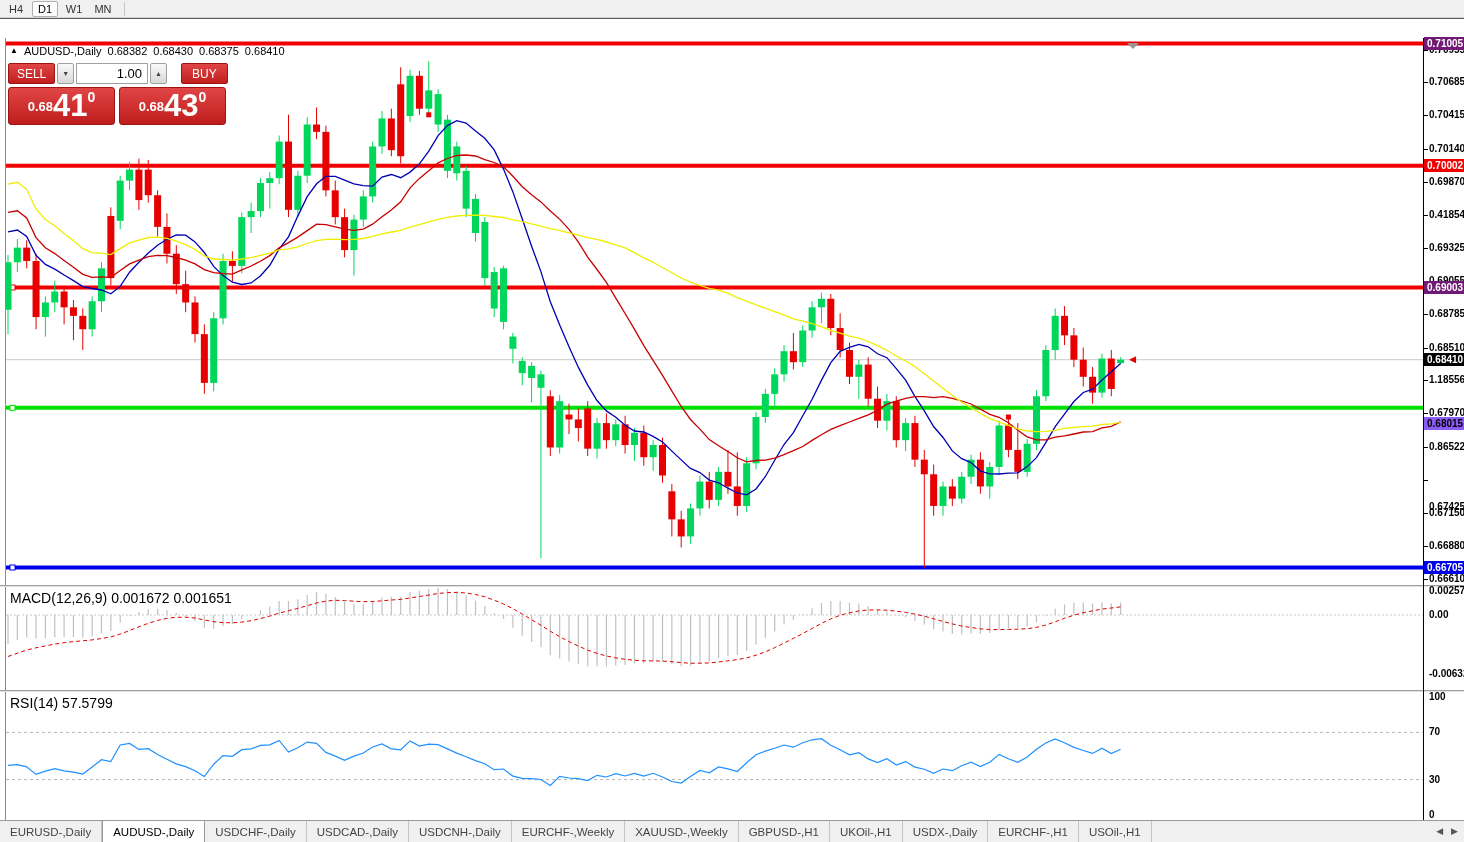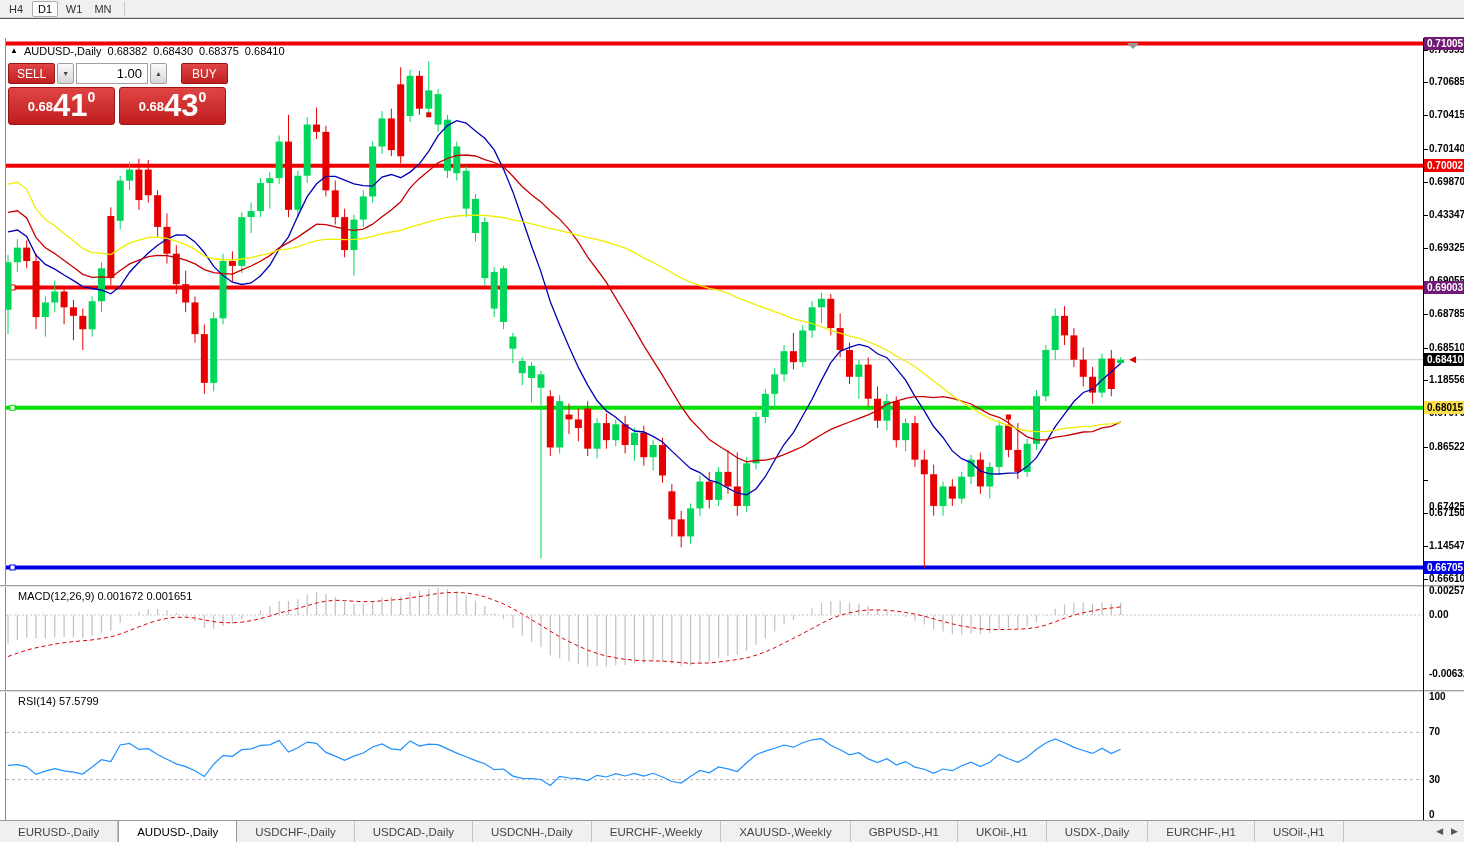--- a/index.html
+++ b/index.html
@@ -49,29 +49,29 @@
   .price-box .big { font-size:31px; font-weight:bold; line-height:30px; }
   .price-box .sup { font-size:14px; font-weight:bold; position:relative; top:-9px; }
 
   
   .axis-label { position:absolute; left:1429px; font-size:10px; font-weight:bold; color:#000;
     height:12px; line-height:12px; }
   .axis-tick { position:absolute; left:1424px; width:4px; height:1px; background:#000; }
   .axis-badge { position:absolute; left:1424px; width:40px; font-size:10px; font-weight:bold;
     height:13px; line-height:13px; padding-left:3px; }
 
-  .pane-label { position:absolute; font-size:11px; color:#000; z-index:5;margin-left:8px; }
+  .pane-label { position:absolute; font-size:14px; color:#000; z-index:5; }
 
   .date-label { position:absolute; top:803px; transform:translateX(-50%); font-size:10px;
     font-weight:bold; color:#000; white-space:nowrap; }
 
   
   .tabbar { position:absolute; left:0; top:820px; width:1464px; height:22px; background:#f0f0f0;
     border-top:1px solid #9a9a9a; display:flex; align-items:flex-end; }
-  .tab { height:21px; padding:0 18px; font-size:11.5px; color:#444; display:flex;
+  .tab { height:21px; padding:0 10px; font-size:11.5px; color:#444; display:flex;
     align-items:center; cursor:pointer; border-right:1px solid #c4c4c4; white-space:nowrap; }
   .tab.active { background:#ffffff; color:#000; border:1px solid #9a9a9a; border-bottom:none;
     height:22px; margin-top:-1px; }
   .tab-arrows { margin-left:auto; margin-right:6px; font-size:9px; color:#555;
     display:flex; gap:8px; align-items:center; height:22px; }
 </style>
 </head>
 <body>
 
 <div class="toolbar" id="tf-toolbar">
@@ -535,48 +535,48 @@
       <div class="axis-label" style="top:25px">0.70955</div>
       <div class="axis-tick" style="top:63px"></div>
       <div class="axis-label" style="top:57px">0.70685</div>
       <div class="axis-tick" style="top:96px"></div>
       <div class="axis-label" style="top:90px">0.70415</div>
       <div class="axis-tick" style="top:130px"></div>
       <div class="axis-label" style="top:124px">0.70140</div>
       <div class="axis-tick" style="top:163px"></div>
       <div class="axis-label" style="top:157px">0.69870</div>
       <div class="axis-tick" style="top:196px"></div>
-      <div class="axis-label" style="top:190px">0.43347</div>
+      <div class="axis-label" style="top:190px">0.41854</div>
       <div class="axis-tick" style="top:229px"></div>
       <div class="axis-label" style="top:223px">0.69325</div>
       <div class="axis-tick" style="top:262px"></div>
       <div class="axis-label" style="top:256px">0.69055</div>
       <div class="axis-tick" style="top:295px"></div>
       <div class="axis-label" style="top:289px">0.68785</div>
       <div class="axis-tick" style="top:329px"></div>
       <div class="axis-label" style="top:323px">0.68510</div>
       <div class="axis-tick" style="top:361px"></div>
       <div class="axis-label" style="top:355px">1.18556</div>
       <div class="axis-tick" style="top:394px"></div>
       <div class="axis-label" style="top:388px">0.67970</div>
       <div class="axis-tick" style="top:428px"></div>
       <div class="axis-label" style="top:422px">0.86522</div>
       <div class="axis-tick" style="top:461px"></div>
       <div class="axis-label" style="top:482px">0.67425</div>
       <div class="axis-tick" style="top:494px"></div>
       <div class="axis-label" style="top:488px">0.67150</div>
       <div class="axis-tick" style="top:527px"></div>
-      <div class="axis-label" style="top:521px">1.14547</div>
+      <div class="axis-label" style="top:521px">0.66880</div>
       <div class="axis-tick" style="top:560px"></div>
       <div class="axis-label" style="top:554px">0.66610</div>
       <div class="axis-badge" style="top:18px; background:#701a75; color:#ffffff">0.71005</div>
       <div class="axis-badge" style="top:140px; background:#f00000; color:#ffffff">0.70002</div>
       <div class="axis-badge" style="top:262px; background:#701a75; color:#ffffff">0.69003</div>
       <div class="axis-badge" style="top:334px; background:#000000; color:#ffffff">0.68410</div>
-      <div class="axis-badge" style="top:382px; background:#fde047; color:#000000">0.68015</div>
+      <div class="axis-badge" style="top:398px; background:#8b5cf6; color:#000000">0.68015</div>
       <div class="axis-badge" style="top:542px; background:#0000e8; color:#ffffff">0.66705</div>
       <div class="axis-label" style="top:566px">0.002574</div>
       <div class="axis-label" style="top:590px">0.00</div>
       <div class="axis-label" style="top:649px">-0.006326</div>
       <div class="axis-label" style="top:672px">100</div>
       <div class="axis-label" style="top:707px">70</div>
       <div class="axis-label" style="top:755px">30</div>
       <div class="axis-label" style="top:790px">0</div>
     </div>
   <div id="date-layer">

